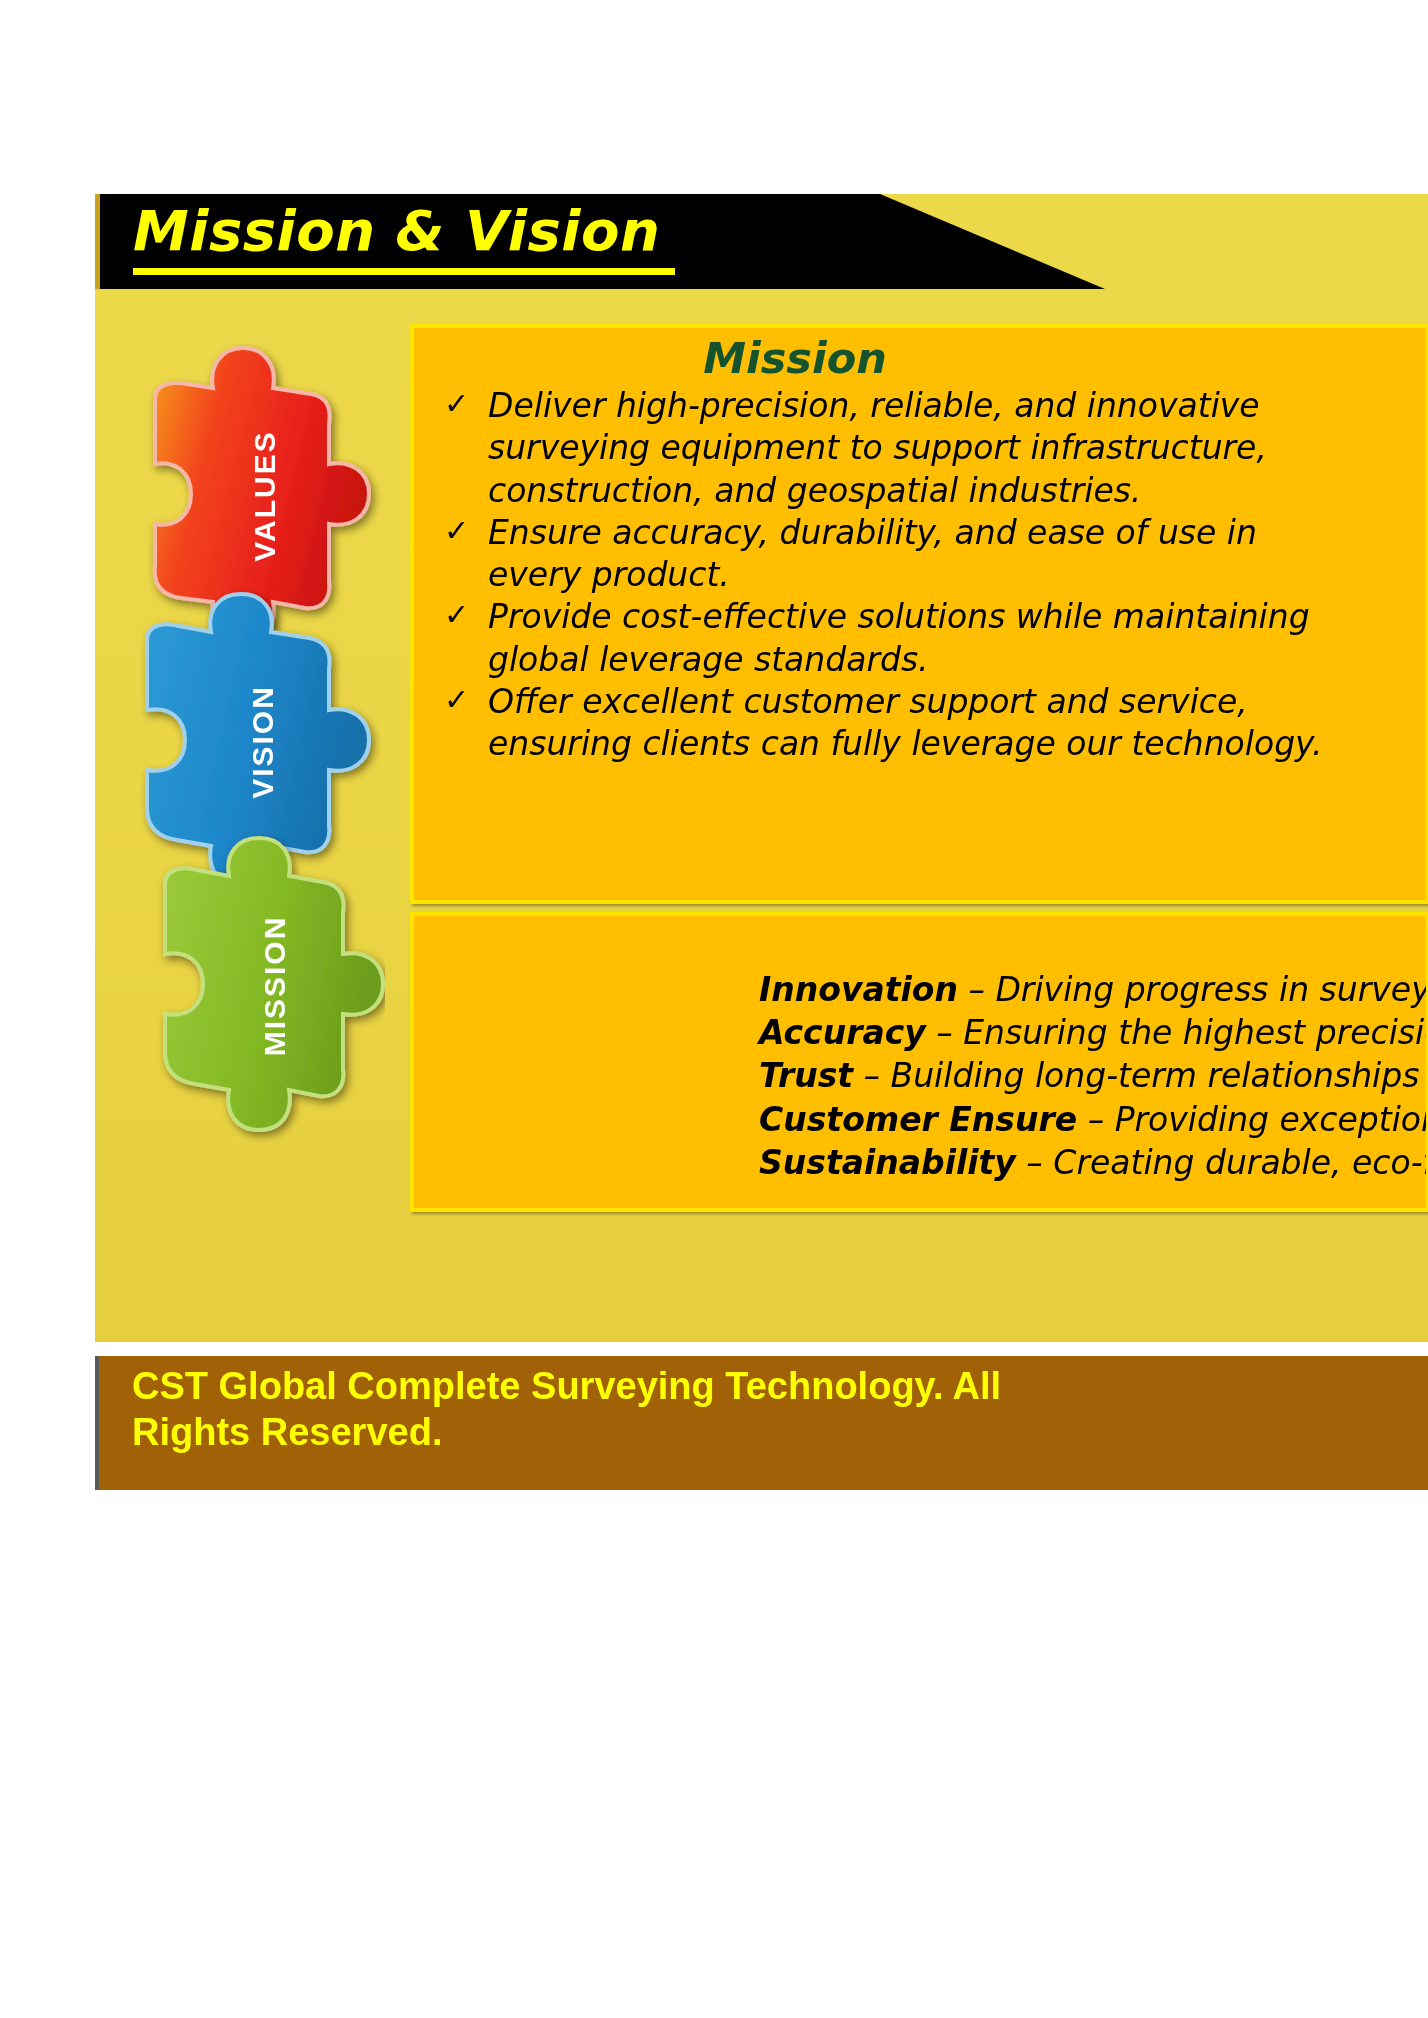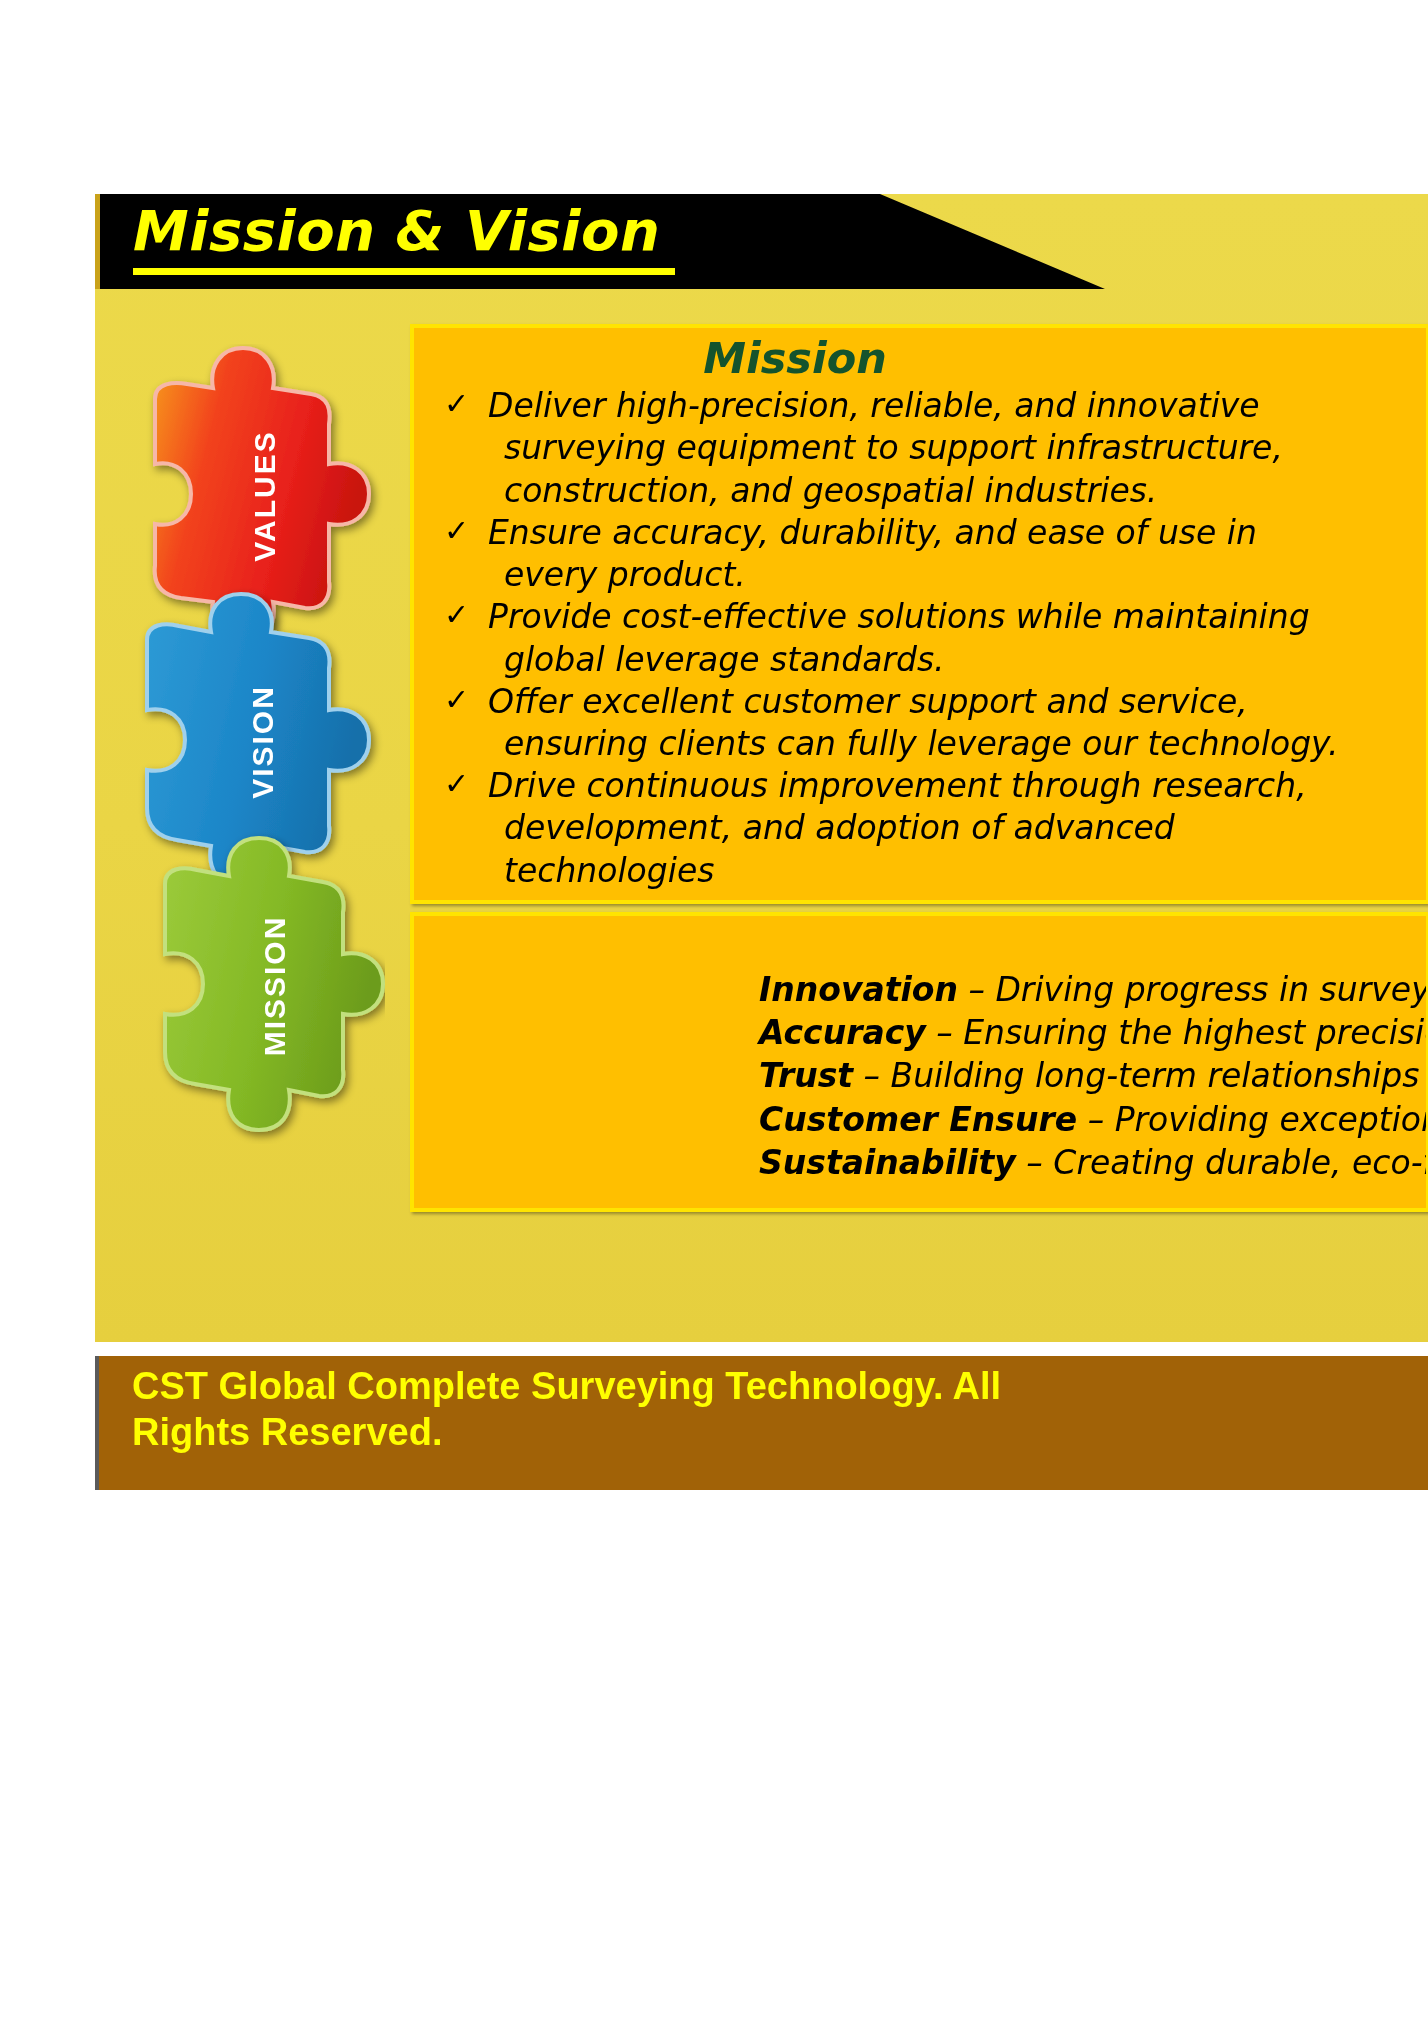--- a/index.html
+++ b/index.html
@@ -140,21 +140,21 @@
     content: "\2713";
     position: absolute;
     left: 8px;
     top: 0;
     font-style: normal;
     font-size: 30px;
   }
   
   ul.bullets li .cont {
     display: block;
-    margin-left: 16px;
+    margin-left: 0;
   }
 
   
   #values-list {
     margin: 0;
     padding: 52px 0 0 345px;
   }
   .value-row {
     font-family: "DejaVu Sans", sans-serif;
     font-style: italic;
@@ -319,25 +319,20 @@
         <span class="cont">every product.</span>
       </li>
       <li>
         <span>Provide cost-effective solutions while maintaining</span>
         <span class="cont">global leverage standards.</span>
       </li>
       <li>
         <span>Offer excellent customer support and service,</span>
         <span class="cont">ensuring clients can fully leverage our technology.</span>
       </li>
-      <li>
-        <span>Drive continuous improvement through research,</span>
-        <span class="cont">development, and adoption of advanced</span>
-        <span class="cont">technologies</span>
-      </li>
     </ul>
   </div>
 
   <div id="values-box" class="content-box">
     <div id="values-list">
       <div class="value-row">
         <span class="value-name">Innovation</span><span> – </span><span>Driving progress in surveying technology.</span>
       </div>
       <div class="value-row">
         <span class="value-name">Accuracy</span><span> – </span><span>Ensuring the highest precision in every device.</span>

